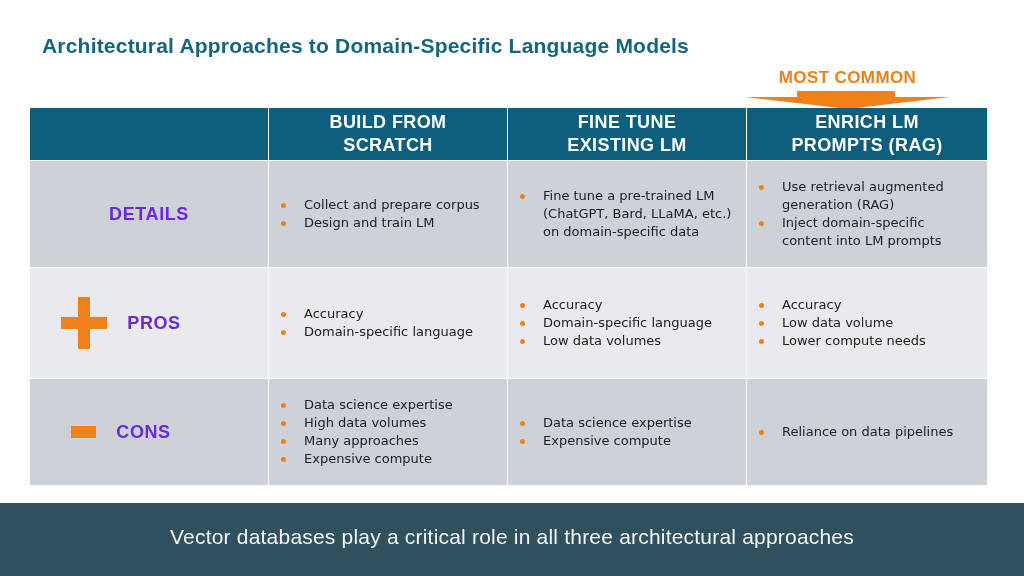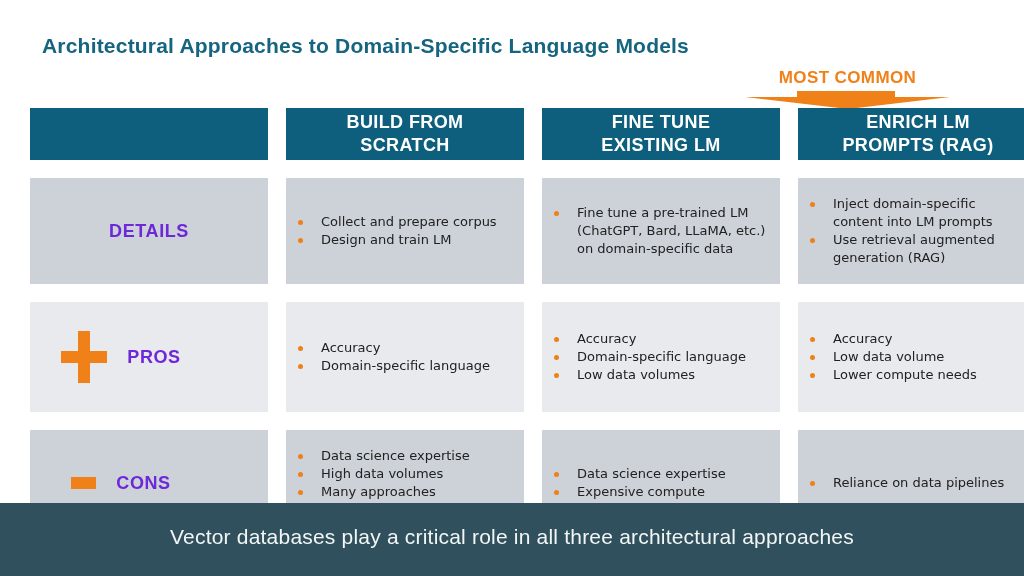--- a/index.html
+++ b/index.html
@@ -23,21 +23,21 @@
     color:#F08018;margin-bottom:3px;
   }
   .mc-arrow{display:block;width:205px;height:18px;}
   .mc-arrow polygon{fill:#F08018;}
 
   .table{
     position:absolute;left:30px;top:108px;width:960px;height:380px;
     display:grid;
     grid-template-columns:238px 238px 238px 240px;
     grid-template-rows:52px 106px 110px 106px;
-    gap:18px;
+    gap:1px;
   }
   .cell{min-width:0;min-height:0;}
   .head{
     background:#0D5F7D;color:#ffffff;
     font-family:"Liberation Sans", sans-serif;
     font-size:18px;font-weight:bold;letter-spacing:0.4px;
     display:flex;align-items:center;justify-content:center;
     text-align:center;white-space:pre-line;line-height:23px;
   }
   .row-dark{background:#CDD1D8;}
@@ -127,25 +127,25 @@
           <li>
             <span class="dot"></span>
             <span class="txt">Fine tune a pre-trained LM (ChatGPT, Bard, LLaMA, etc.) on domain-specific data</span>
           </li>
         </ul>
     </div>
     <div class="cell row-dark content-cell">
       <ul>
           <li>
             <span class="dot"></span>
+            <span class="txt">Use retrieval augmented generation (RAG)</span>
+          </li>
+          <li>
+            <span class="dot"></span>
             <span class="txt">Inject domain-specific content into LM prompts</span>
-          </li>
-          <li>
-            <span class="dot"></span>
-            <span class="txt">Use retrieval augmented generation (RAG)</span>
           </li>
         </ul>
     </div>
 
     <div class="cell row-light label-cell">
       <div class="label-inner shift">
         <span class="plus-icon">
             <span class="pv"></span>
             <span class="ph"></span>
           </span>

